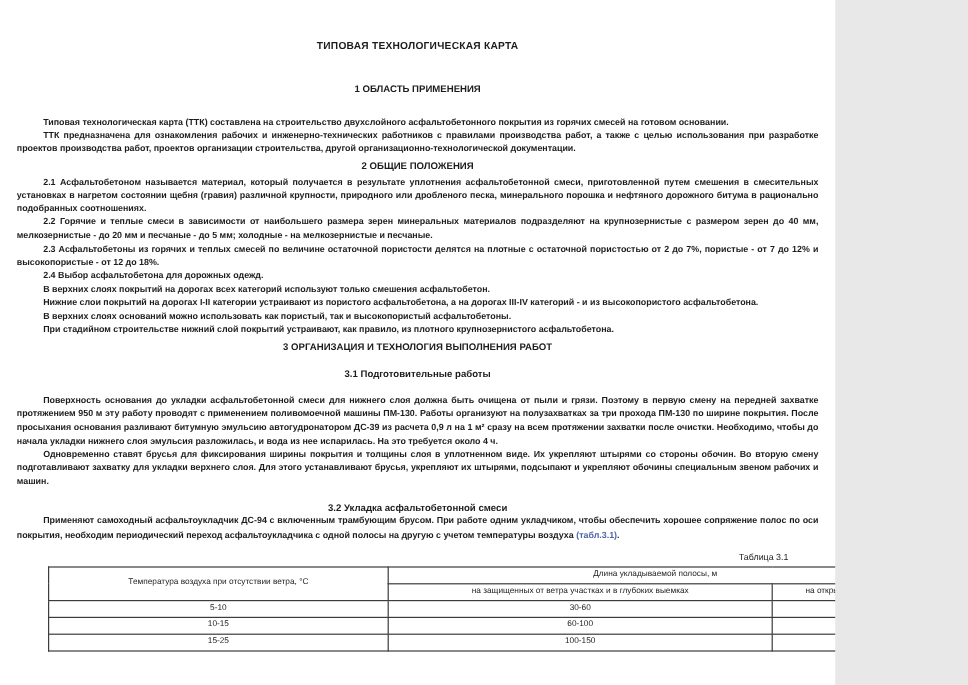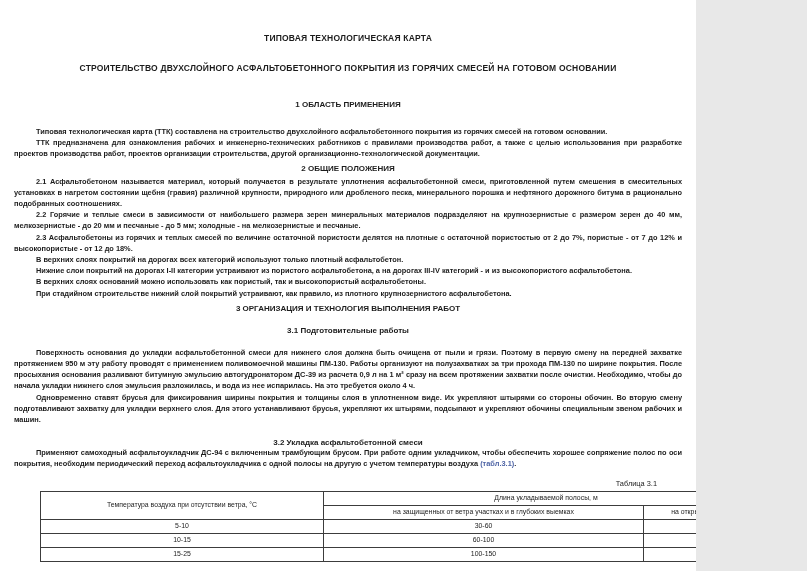--- a/index.html
+++ b/index.html
@@ -70,31 +70,31 @@
   col.c1 { width:283px; }
   col.c2 { width:320px; }
   col.c3 { width:125px; }
 </style>
 </head>
 <body>
 
 <div class="page">
 
   <div class="doc-title">ТИПОВАЯ ТЕХНОЛОГИЧЕСКАЯ КАРТА</div>
-  <div class="doc-title doc-subtitle">СТРОИТЕЛЬСТВО ДВУХСЛОЙНОГО АСФАЛЬТОБЕТОННОГО ПОКРЫТИЯ ИЗ ГОРЯЧИХ СМЕСЕЙ НА ГОТОВОМ ОСНОВАНИИ</div>
 
   <div class="sec-heading h1gap">1 ОБЛАСТЬ ПРИМЕНЕНИЯ</div>
   <p class="para gap-lg">Типовая технологическая карта (ТТК) составлена на строительство двухслойного асфальтобетонного покрытия из горячих смесей на готовом основании.</p>
   <p class="para">ТТК предназначена для ознакомления рабочих и инженерно-технических работников с правилами производства работ, а также с целью использования при разработке проектов производства работ, проектов организации строительства, другой организационно-технологической документации.</p>
 
   <div class="sec-heading h2gap">2 ОБЩИЕ ПОЛОЖЕНИЯ</div>
   <p class="para gap-sm">2.1 Асфальтобетоном называется материал, который получается в результате уплотнения асфальтобетонной смеси, приготовленной путем смешения в смесительных установках в нагретом состоянии щебня (гравия) различной крупности, природного или дробленого песка, минерального порошка и нефтяного дорожного битума в рационально подобранных соотношениях.</p>
   <p class="para">2.2 Горячие и теплые смеси в зависимости от наибольшего размера зерен минеральных материалов подразделяют на крупнозернистые с размером зерен до 40 мм, мелкозернистые - до 20 мм и песчаные - до 5 мм; холодные - на мелкозернистые и песчаные.</p>
   <p class="para">2.3 Асфальтобетоны из горячих и теплых смесей по величине остаточной пористости делятся на плотные с остаточной пористостью от 2 до 7%, пористые - от 7 до 12% и высокопористые - от 12 до 18%.</p>
-  <p class="para">В верхних слоях покрытий на дорогах всех категорий используют только плотный асфальтобетон.</p>
+  <p class="para">2.4 Выбор асфальтобетона для дорожных одежд.</p>
+  <p class="para">В верхних слоях покрытий на дорогах всех категорий используют только смешения асфальтобетон.</p>
   <p class="para">Нижние слои покрытий на дорогах I-II категории устраивают из пористого асфальтобетона, а на дорогах III-IV категорий - и из высокопористого асфальтобетона.</p>
   <p class="para">В верхних слоях оснований можно использовать как пористый, так и высокопористый асфальтобетоны.</p>
   <p class="para">При стадийном строительстве нижний слой покрытий устраивают, как правило, из плотного крупнозернистого асфальтобетона.</p>
 
   <div class="sec-heading h3gap">3 ОРГАНИЗАЦИЯ И ТЕХНОЛОГИЯ ВЫПОЛНЕНИЯ РАБОТ</div>
   <div class="sec-heading subgap">3.1 Подготовительные работы</div>
   <p class="para gap-md">Поверхность основания до укладки асфальтобетонной смеси для нижнего слоя должна быть очищена от пыли и грязи. Поэтому в первую смену на передней захватке протяжением 950 м эту работу проводят с применением поливомоечной машины ПМ-130. Работы организуют на полузахватках за три прохода ПМ-130 по ширине покрытия. После просыхания основания разливают битумную эмульсию автогудронатором ДС-39 из расчета 0,9 л на 1 м² сразу на всем протяжении захватки после очистки. Необходимо, чтобы до начала укладки нижнего слоя эмульсия разложилась, и вода из нее испарилась. На это требуется около 4 ч.</p>
   <p class="para">Одновременно ставят брусья для фиксирования ширины покрытия и толщины слоя в уплотненном виде. Их укрепляют штырями со стороны обочин. Во вторую смену подготавливают захватку для укладки верхнего слоя. Для этого устанавливают брусья, укрепляют их штырями, подсыпают и укрепляют обочины специальным звеном рабочих и машин.</p>
 
   <div class="sec-heading subgap">3.2 Укладка асфальтобетонной смеси</div>

